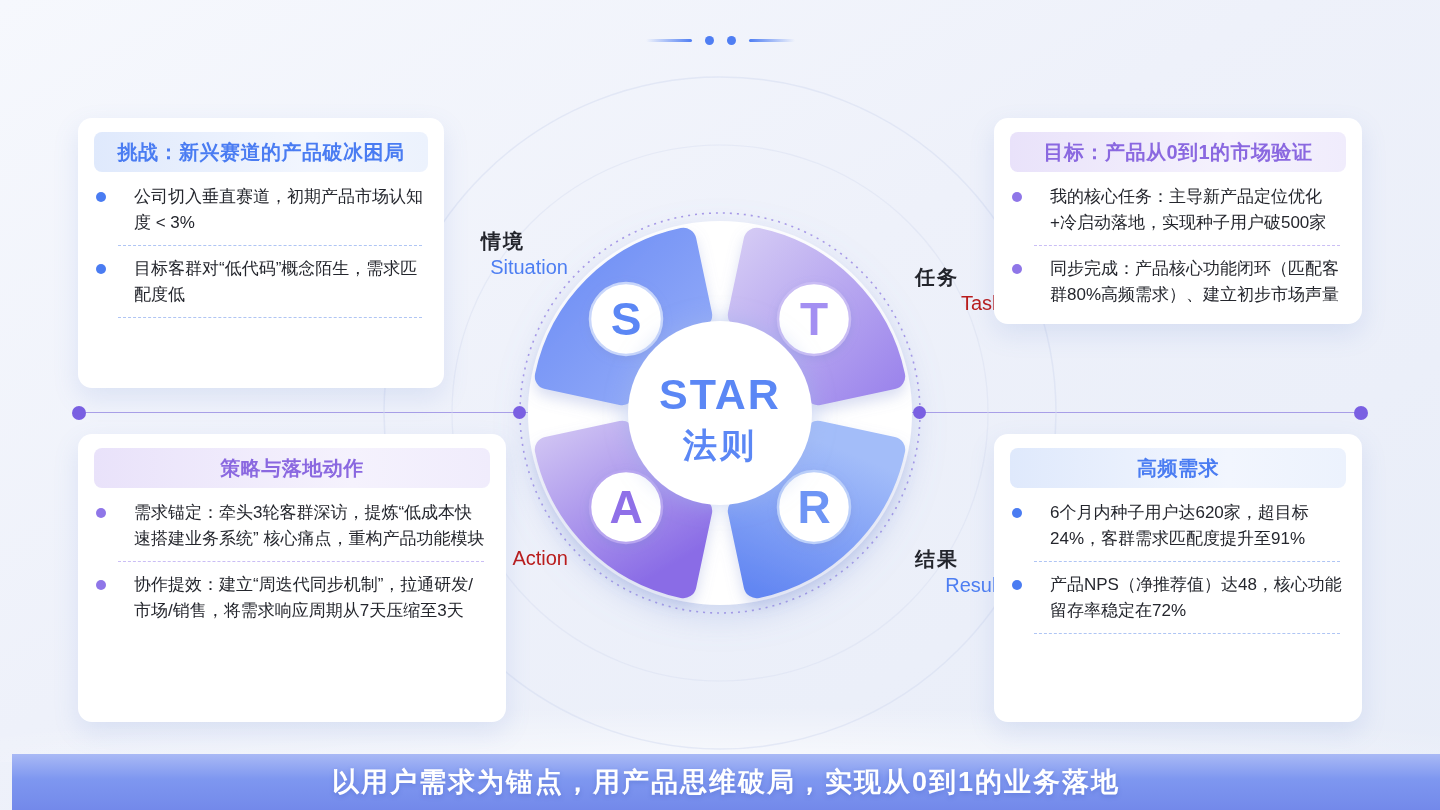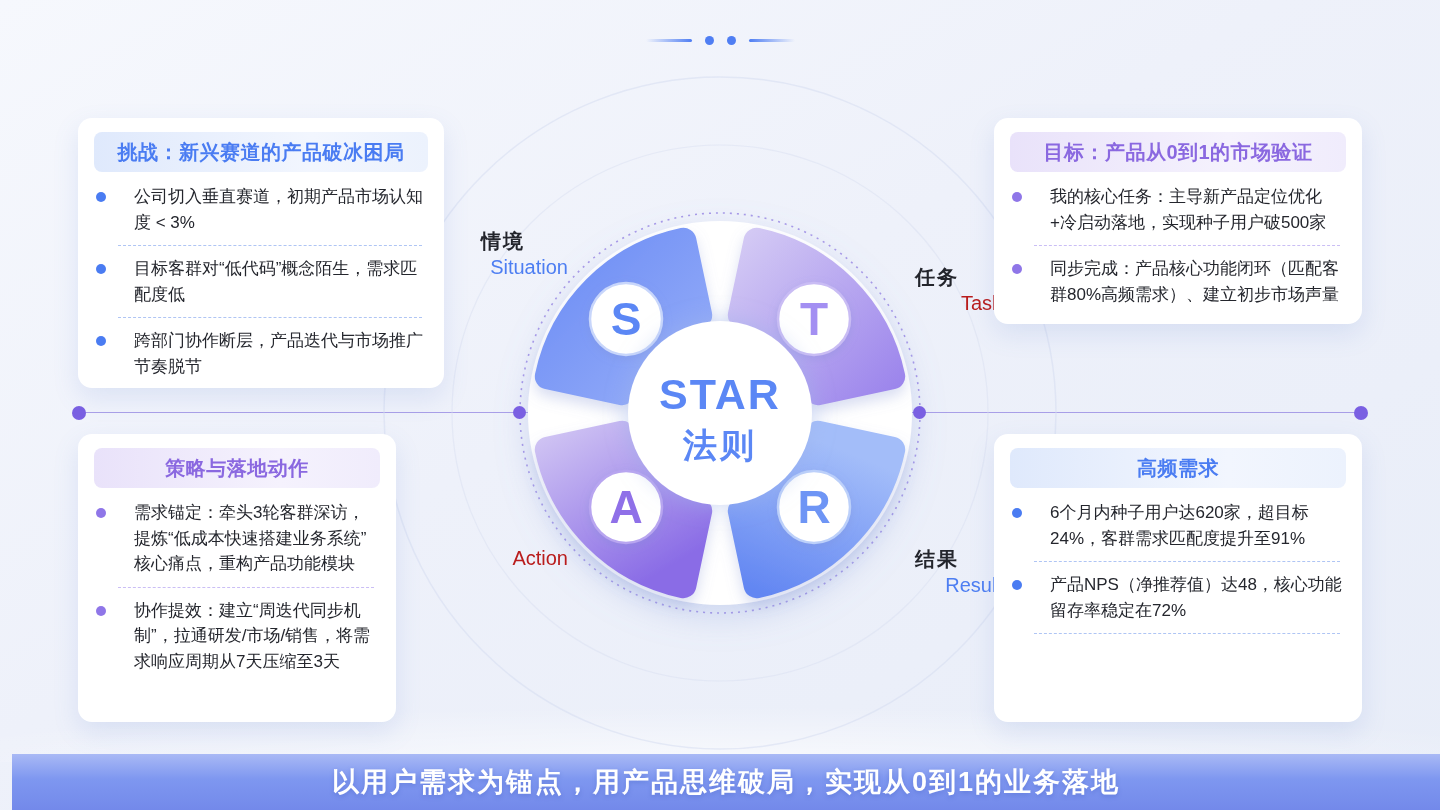--- a/index.html
+++ b/index.html
@@ -14,21 +14,21 @@
   .title-line.left{background:linear-gradient(90deg,rgba(79,126,243,0),#4f7ef3);}
   .title-line.right{background:linear-gradient(270deg,rgba(79,126,243,0),#4f7ef3);}
   .title-dot{width:9px;height:9px;border-radius:50%;background:#4f7ef3;}
   h1.page-title{font-size:40px;font-weight:900;color:#4f7ef3;margin:0;letter-spacing:1px;
     text-shadow:0 2px 6px rgba(79,126,243,.18);}
   
   .card{position:absolute;background:#ffffff;border-radius:14px;z-index:6;box-sizing:border-box;
     padding:14px 16px 10px;box-shadow:0 10px 26px rgba(96,125,210,.15);}
   .card.tl{left:78px;top:118px;width:366px;height:270px;}
   .card.tr{left:994px;top:118px;width:368px;height:206px;}
-  .card.bl{left:78px;top:434px;width:318px;height:288px;}
+  .card.bl{left:78px;top:434px;width:428px;height:288px;}
   .card.br{left:994px;top:434px;width:368px;height:288px;}
   .card-header{height:40px;line-height:40px;text-align:center;border-radius:8px;font-size:20px;font-weight:800;letter-spacing:.5px;}
   .theme-blue .card-header{color:#4a7cf2;background:linear-gradient(90deg,#dfe9fc,#f2f6fe 65%,#ecf2fd);}
   .theme-purple .card-header{color:#8a68e0;background:linear-gradient(90deg,#e9e2fa,#f5f2fd 65%,#f0ecfc);}
   ul.bullets{list-style:none;margin:12px 2px 0;padding:0;}
   li.item{display:flex;gap:28px;font-size:17px;line-height:1.5;color:#24262d;}
   li.item .dot{flex:0 0 auto;width:10px;height:10px;border-radius:50%;margin-top:8px;}
   .theme-blue li.item .dot{background:#4a7cf2;}
   .theme-purple li.item .dot{background:#8f76e8;}
   li.sep{border-top:1px dashed rgba(110,150,235,.55);margin:10px 4px 10px 22px;height:0;}
@@ -163,24 +163,20 @@
     <li class="item">
       <span class="dot"></span>
       <span>公司切入垂直赛道，初期产品市场认知度 &lt; 3%</span>
     </li>
     <li class="sep"></li>
     <li class="item">
       <span class="dot"></span>
       <span>目标客群对“低代码”概念陌生，需求匹配度低</span>
     </li>
     <li class="sep"></li>
-    <li class="item">
-      <span class="dot"></span>
-      <span>跨部门协作断层，产品迭代与市场推广节奏脱节</span>
-    </li>
   </ul>
 </section>
 
 <section class="card tr theme-purple">
   <div class="card-header">目标：产品从0到1的市场验证</div>
   <ul class="bullets">
     <li class="item">
       <span class="dot"></span>
       <span>我的核心任务：主导新产品定位优化+冷启动落地，实现种子用户破500家</span>
     </li>

